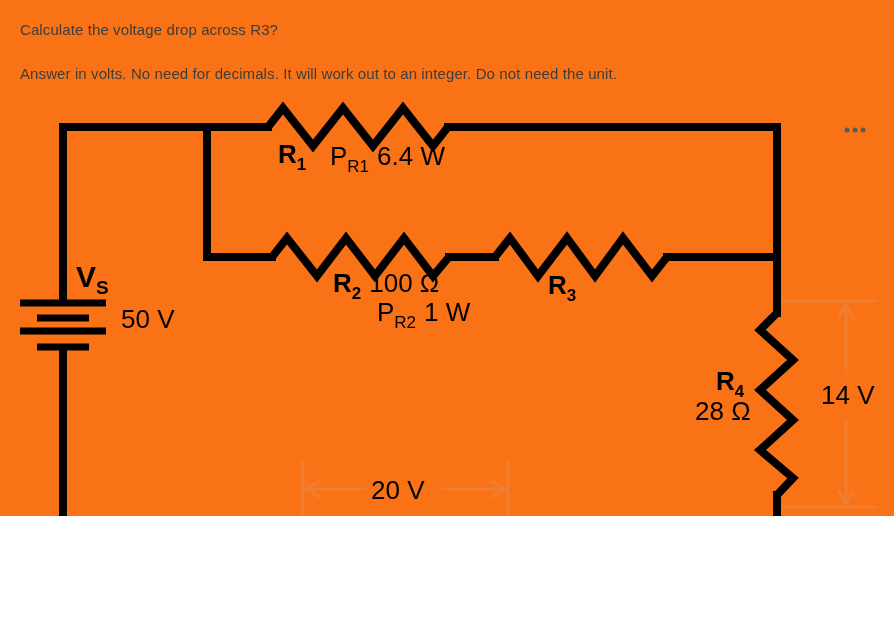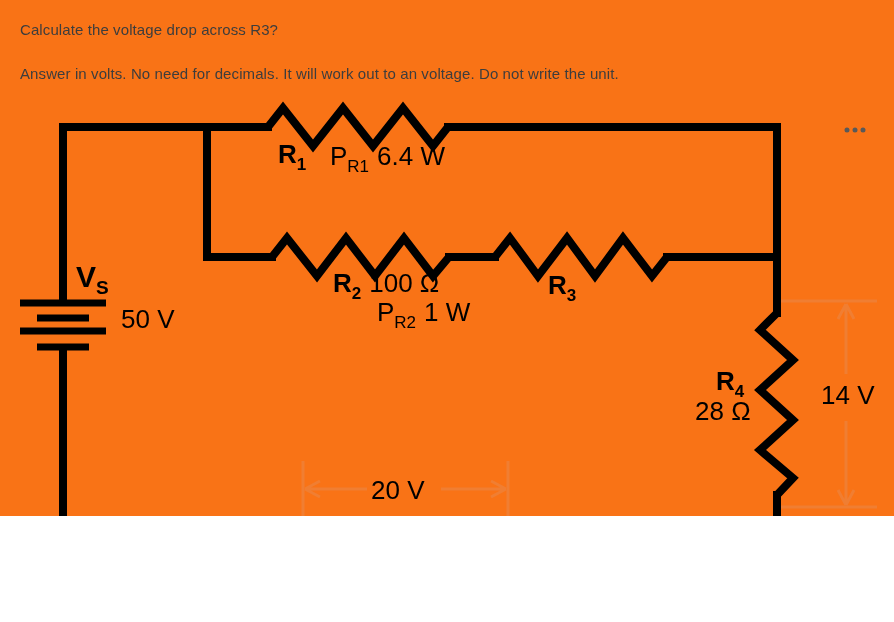--- a/index.html
+++ b/index.html
@@ -34,21 +34,21 @@
   .plate  { fill: none; stroke-width: 7; }
   .ann    { fill: none; stroke-width: 3; }
   .menu-btn { cursor: pointer; }
 </style>
 </head>
 <body>
 
 <div class="page">
 
   <p class="question-text q-prompt">Calculate the voltage drop across R3?</p>
-  <p class="question-text q-instructions">Answer in volts. No need for decimals. It will work out to an voltage. Do not write the unit.</p>
+  <p class="question-text q-instructions">Answer in volts. No need for decimals. It will work out to an integer. Do not need the unit.</p>
 
   <svg class="circuit" width="894" height="622" viewBox="0 0 894 622">
 
     <g stroke="#000000">
 
       <path class="wire wire-sq" d="M 63,127 L 268,127"></path>
       <path class="zig" d="M 268,127 L 283,108 L 313,146 L 343,108 L 373,146 L 403,108 L 433,146 L 448,127"></path>
       <path class="wire wire-sq" d="M 448,127 L 777,127"></path>
 
       <path class="wire wire-sq" d="M 63,127 L 63,300"></path>

